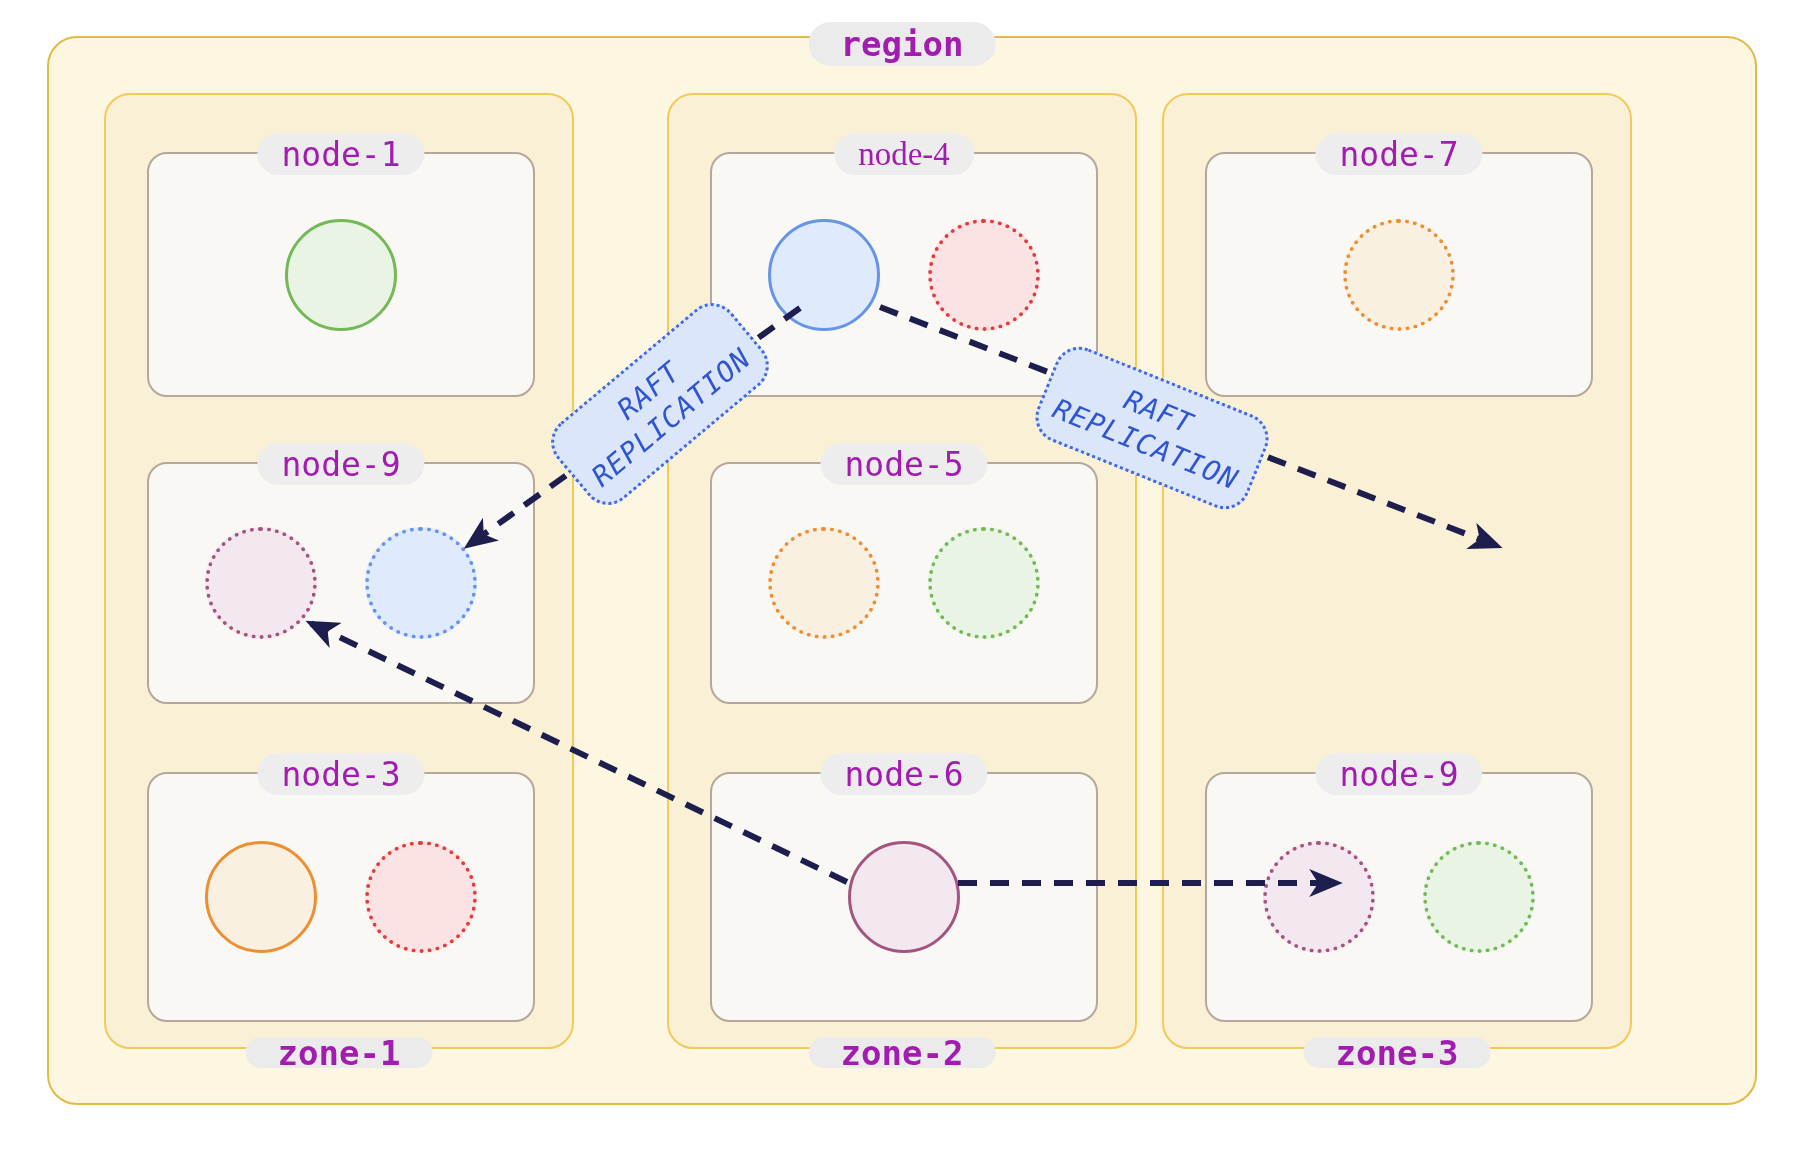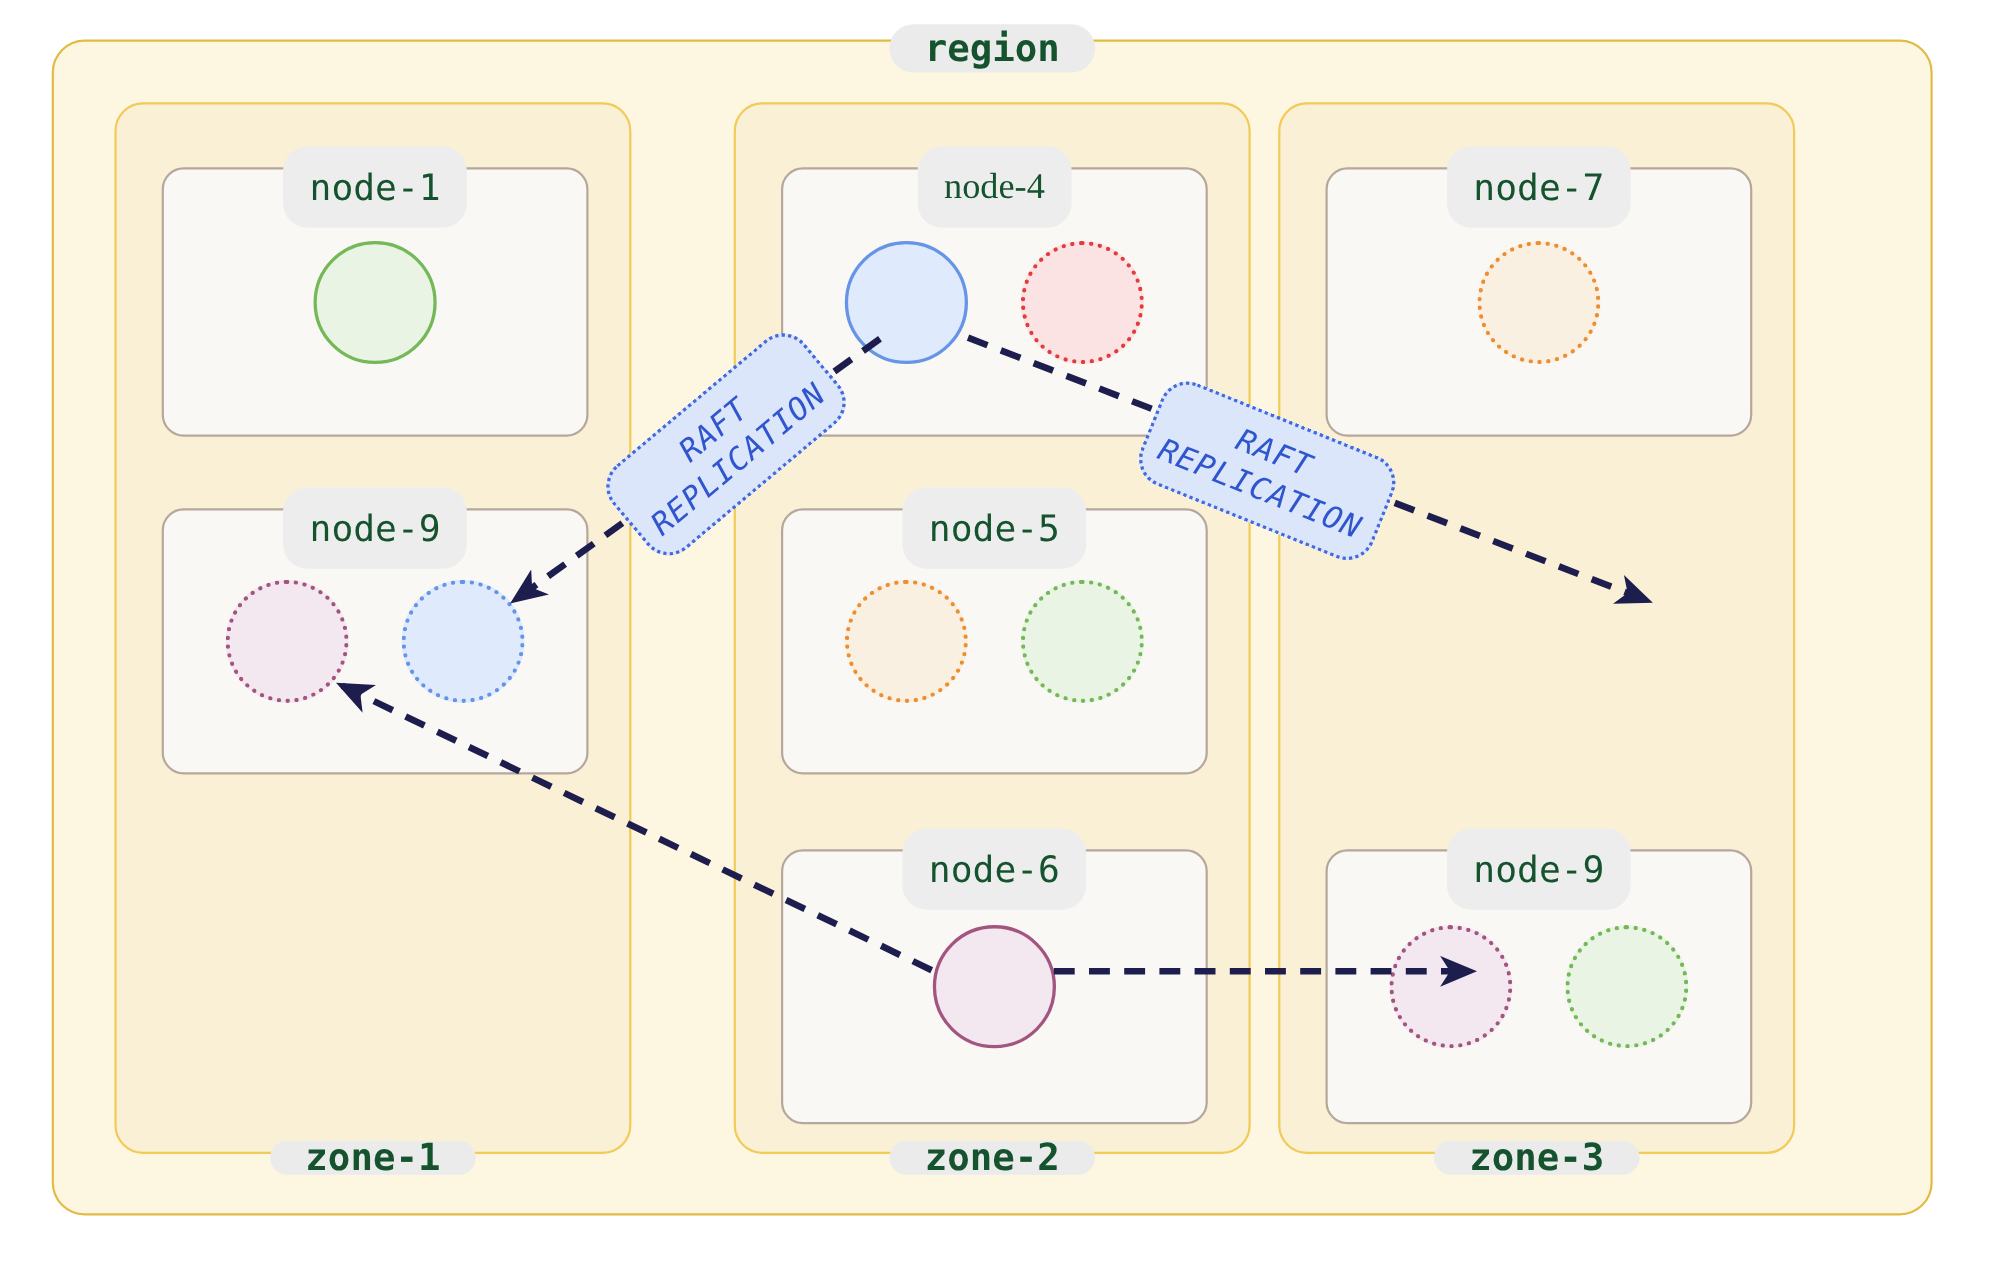--- a/index.html
+++ b/index.html
@@ -8,21 +8,21 @@
     font-family:"DejaVu Sans Mono","Liberation Mono",monospace;
     background:#ffffff;
   }
   .region{
     position:absolute;left:47px;top:36px;width:1710px;height:1069px;
     background:#fdf6e1;border:2.5px solid #e3ba45;border-radius:30px;
     box-sizing:border-box;
   }
   .pill{
     position:absolute;background:#ebebeb;border-radius:22px;
-    color:#14532d;white-space:nowrap;display:flex;align-items:center;justify-content:center;
+    color:#a21caf;white-space:nowrap;display:flex;align-items:center;justify-content:center;
   }
   .region-label{
     left:50%;top:-16px;transform:translateX(-50%);
     height:44px;padding:0 32px;font-size:34px;font-weight:bold;
   }
   .zone{
     position:absolute;top:93px;width:470px;height:956px;
     background:#faf0d5;border:2px solid #f1ca58;border-radius:26px;
     box-sizing:border-box;
   }
@@ -30,21 +30,21 @@
     left:50%;bottom:-21px;transform:translateX(-50%);
     height:31px;padding:0 32px;font-size:34px;font-weight:bold;
   }
   .node{
     position:absolute;left:41px;width:388px;
     background:#f9f8f5;border:2px solid #b6a79c;border-radius:20px;
     box-sizing:border-box;
   }
   .node-label{
     left:50%;top:-21px;transform:translateX(-50%);
-    height:42px;padding:16px 24px;font-size:33px;font-weight:400;background:#ededed;
+    height:42px;padding:0 24px;font-size:33px;font-weight:400;background:#ededed;
   }
   .replicas{
     position:absolute;inset:0;display:flex;align-items:center;justify-content:center;gap:48px;
   }
   .replica{
     width:112px;height:112px;border-radius:50%;box-sizing:border-box;
   }
   .replica.solid{border-width:3px;border-style:solid;}
   .replica.dotted{border-width:4px;border-style:dotted;}
   .arrow-layer{position:absolute;left:0;top:0;z-index:5;pointer-events:none;}
@@ -69,20 +69,27 @@
             <div class="replica solid" style="border-color: rgb(116, 184, 87); background: rgb(234, 244, 229);"></div>
           </div>
           <div class="pill node-label">node-1</div>
         </div>
         <div class="node" style="top: 367px; height: 242px;">
           <div class="replicas">
             <div class="replica dotted" style="border-color: rgb(164, 85, 127); background: rgb(243, 231, 240);"></div>
             <div class="replica dotted" style="border-color: rgb(102, 149, 231); background: rgb(223, 234, 252);"></div>
           </div>
           <div class="pill node-label">node-9</div>
+        </div>
+        <div class="node" style="top: 677px; height: 250px;">
+          <div class="replicas">
+            <div class="replica solid" style="border-color: rgb(236, 143, 51); background: rgb(250, 240, 225);"></div>
+            <div class="replica dotted" style="border-color: rgb(226, 61, 60); background: rgb(251, 227, 228);"></div>
+          </div>
+          <div class="pill node-label">node-3</div>
         </div>
         <div class="pill zone-label">zone-1</div>
       </div>
       <div class="zone" style="left: 667px;">
         <div class="node" style="top: 57px; height: 245px; font-family: Liberation Serif, serif;">
           <div class="replicas">
             <div class="replica solid" style="border-color: rgb(102, 149, 231); background: rgb(223, 234, 252);"></div>
             <div class="replica dotted" style="border-color: rgb(226, 61, 60); background: rgb(251, 227, 228);"></div>
           </div>
           <div class="pill node-label">node-4</div>

